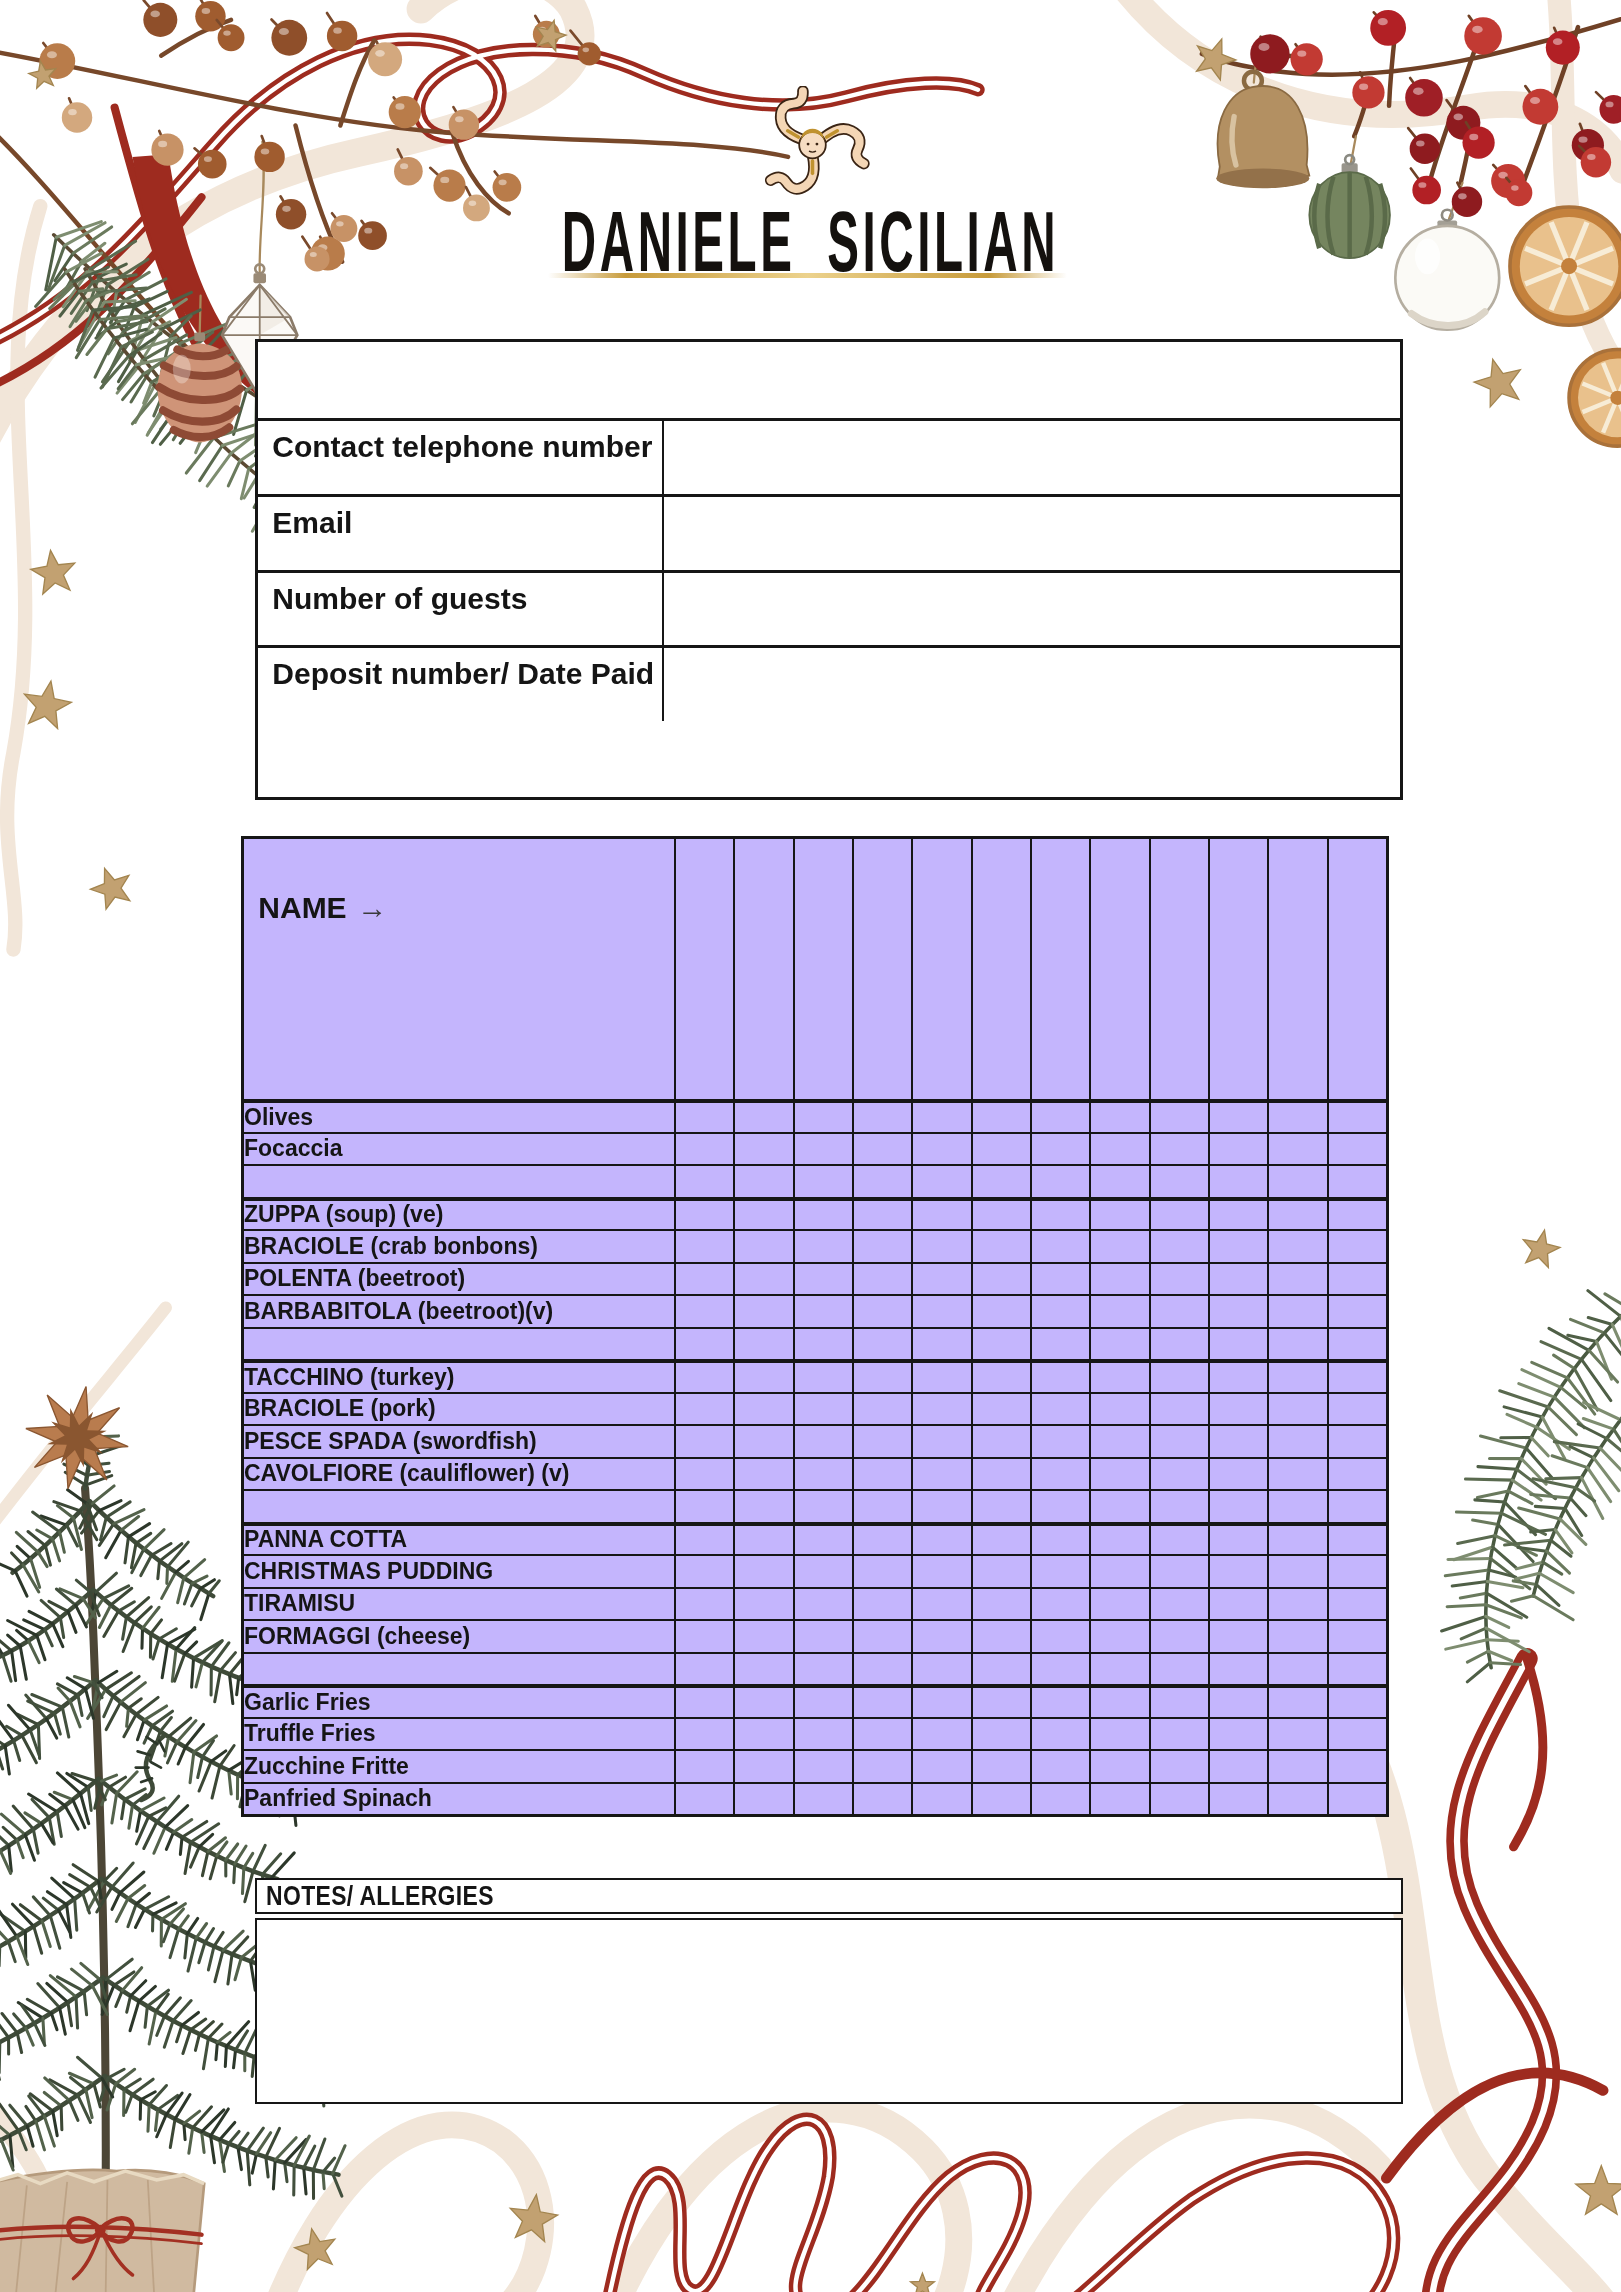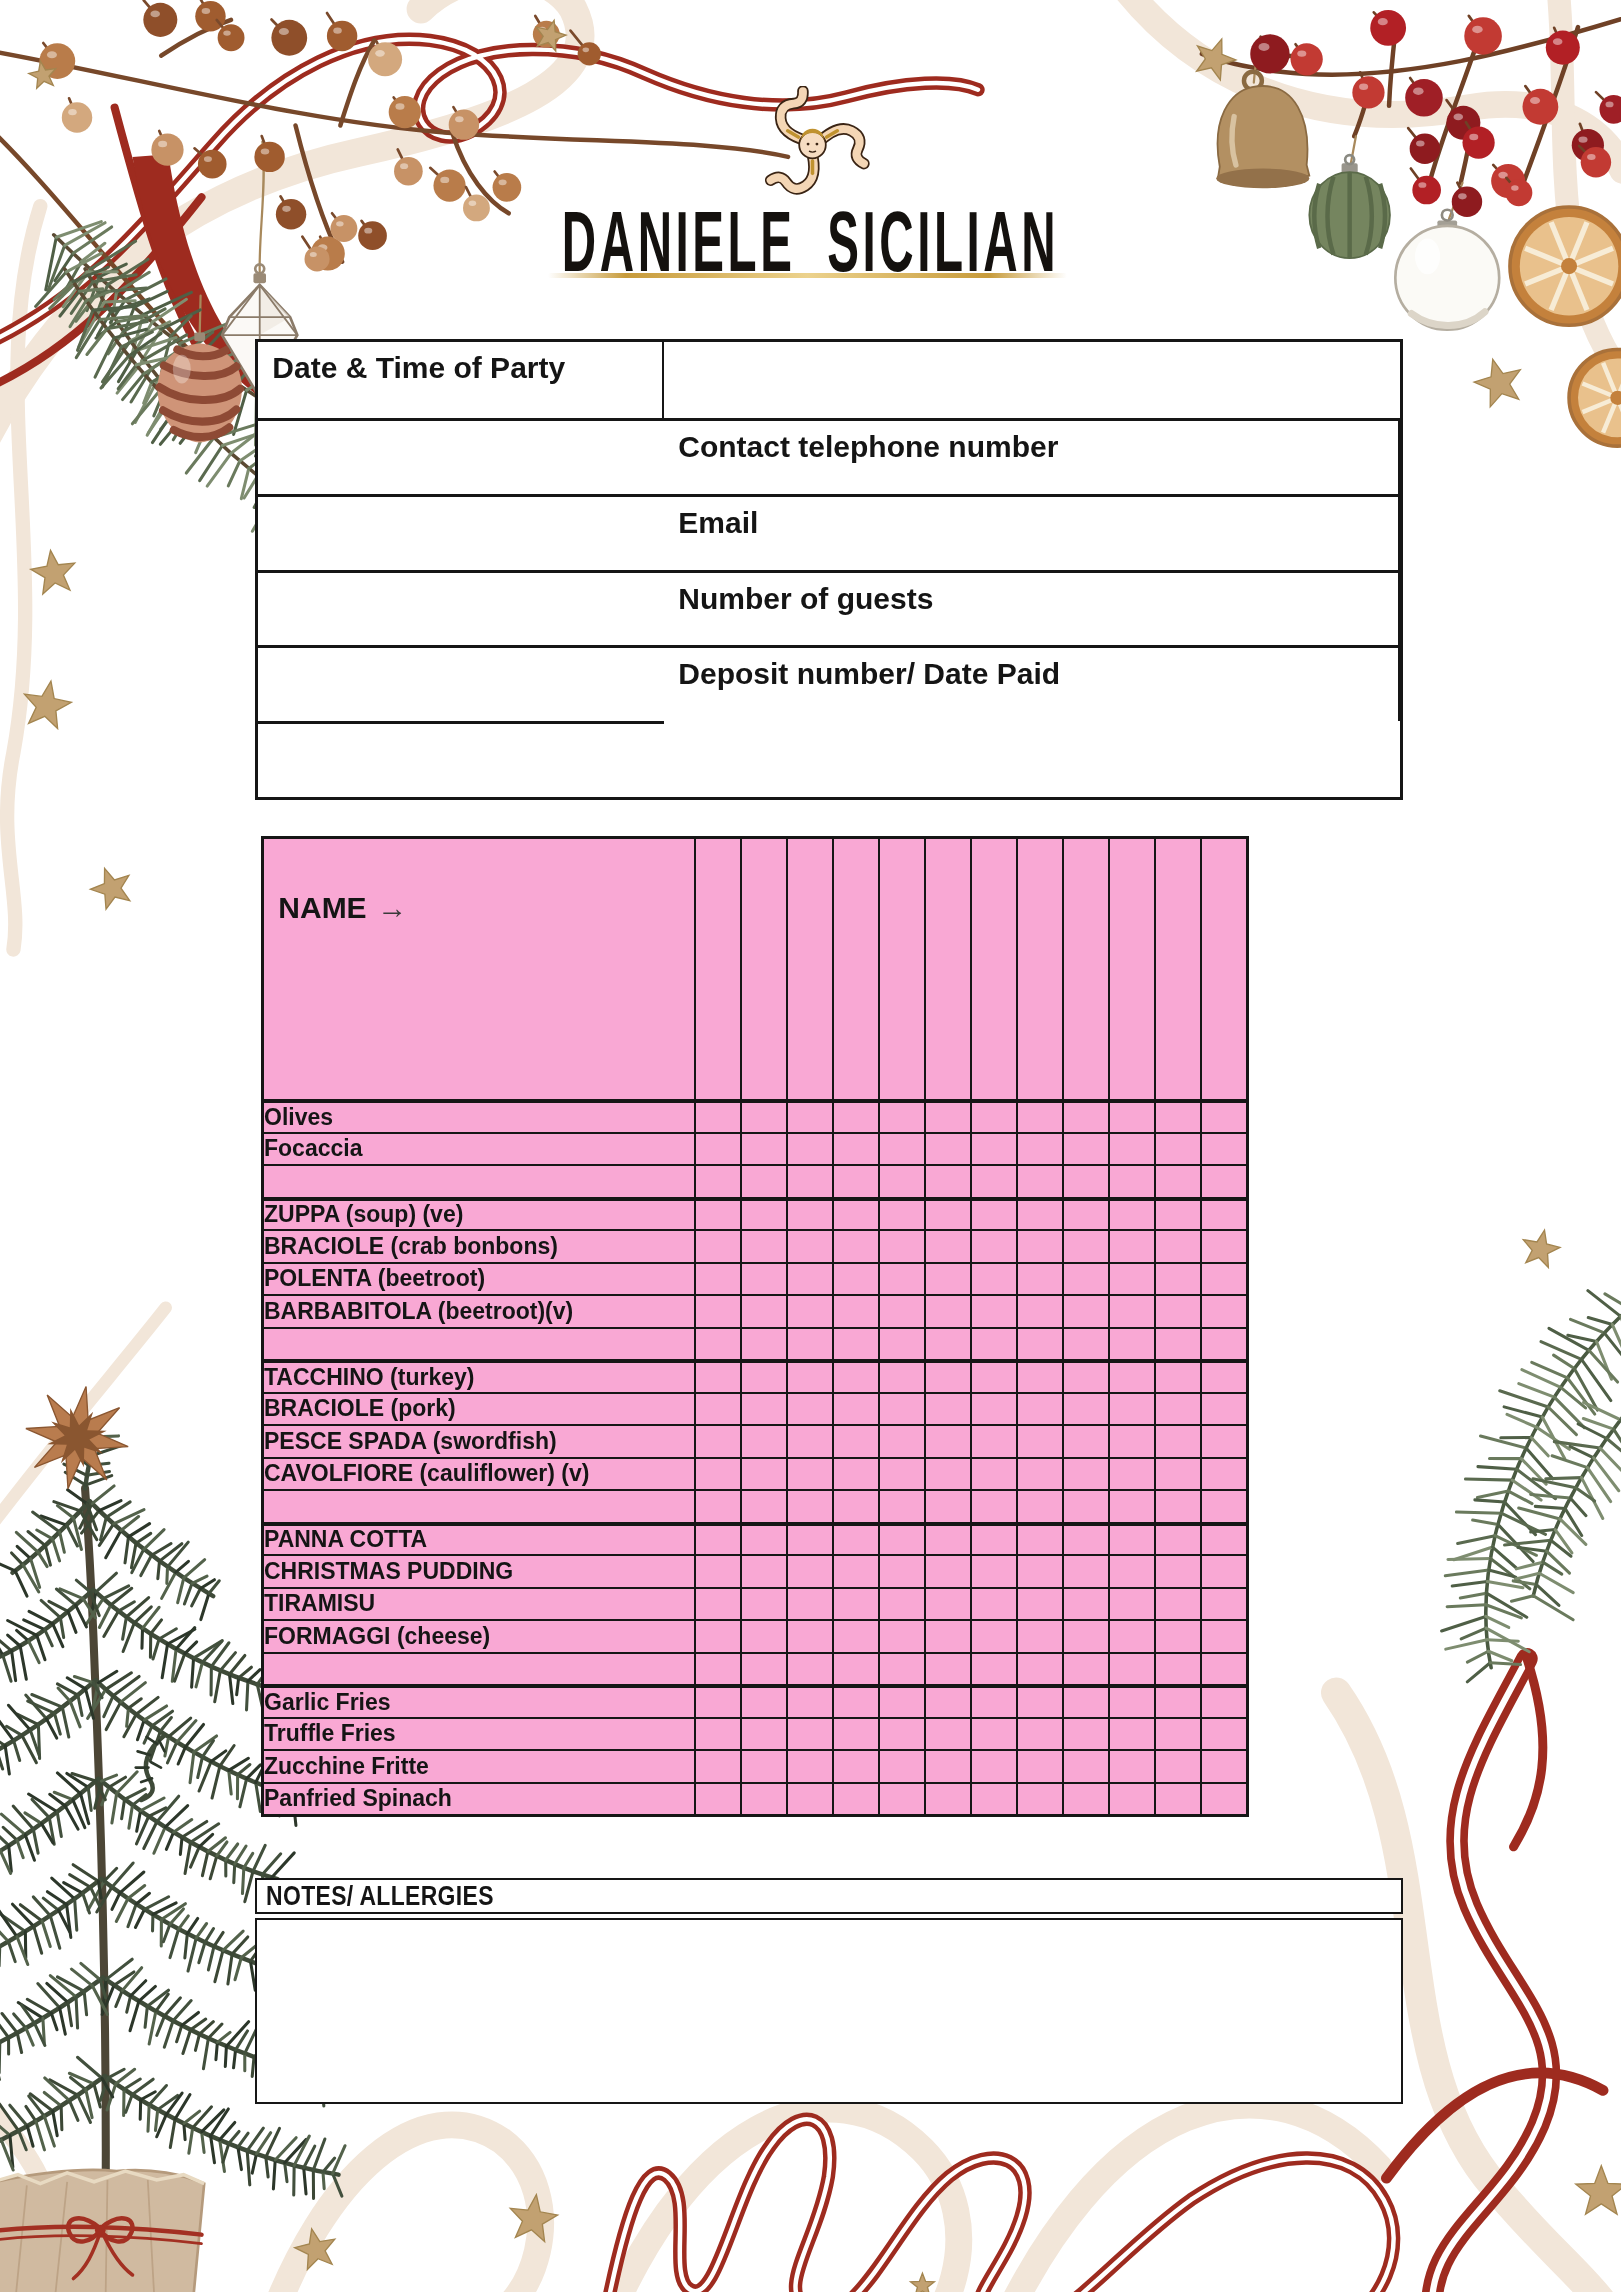--- a/index.html
+++ b/index.html
@@ -12,22 +12,22 @@
         transform:scaleX(.56);z-index:1;white-space:nowrap;}
   .gold-rule{position:absolute;left:548px;top:273px;width:519px;height:4.5px;z-index:1;border-radius:2.7px;
         background:linear-gradient(90deg,rgba(199,155,59,0),#c79b3b 15%,#ecd28d 50%,#c79b3b 85%,rgba(199,155,59,0));}
   .form{position:absolute;left:255px;top:339px;width:1148px;height:461px;box-sizing:border-box;
         border:3.6px solid #161616;background:#fff;display:grid;
         grid-template-columns:406px 1fr;grid-template-rows:repeat(6,1fr);z-index:1;}
   .f-label{border-right:2.7px solid #161616;border-top:3.6px solid #161616;
         padding:9px 0 0 14.3px;font-size:30px;font-weight:700;}
   .f-value{border-top:3.6px solid #161616;}
   .form > :nth-child(-n+2){border-top:none;}
-  #menu-grid{position:absolute;left:261px;top:836px;width:988px;height:981px;box-sizing:border-box;
-        border:3.6px solid #161616;background:#f9a8d4;display:grid;
+  #menu-grid{position:absolute;left:241px;top:836px;width:1148px;height:981px;box-sizing:border-box;
+        border:3.6px solid #161616;background:#c4b5fd;display:grid;
         grid-template-columns:430px repeat(12,1fr);grid-template-rows:260px repeat(22,1fr);z-index:1;}
   .mg-hlabel{padding:52px 0 0 14.3px;font-size:30px;font-weight:700;}
   .mg-hlabel .arrow{font-weight:400;color:#3a3a3a;margin-left:10.7px;}
   .mg-hcell{border-left:2.7px solid #161616;}
   .mg-rlabel{border-top:2.7px solid #161616;display:flex;align-items:center;padding-left:0;
         font-size:23px;font-weight:700;white-space:nowrap;}
   .mg-cell{border-left:2.7px solid #161616;border-top:2.7px solid #161616;}
   .sec-top{border-top-width:4.5px !important;}
   .notes-head{position:absolute;left:255px;top:1878px;width:1148px;height:36px;box-sizing:border-box;
         border:2.7px solid #161616;background:#fff;z-index:1;display:flex;align-items:center;}
@@ -1221,21 +1221,20 @@
     <path d="M-14,-4 A15,15 0 0 1 14,-4 L11,-13 A14,14 0 0 0 -11,-13 Z" fill="#c0922f"></path>
     <circle cx="-5" cy="-1" r="1.6" fill="#3a2414"></circle>
       <circle cx="5" cy="-1" r="1.6" fill="#3a2414"></circle>
     <path d="M-4,7 Q0,9 4,7" fill="none" stroke="#3a2414" stroke-width="1.5"></path>
   </svg>
 
   <h1 class="brand-title">DANIELE SICILIAN</h1>
   <div class="gold-rule"></div>
 
   <section class="form">
-    <div class="f-label">Date &amp; Time of Party</div>
     <div class="f-value"></div>
     <div class="f-value"></div>
     <div class="f-label">Contact telephone number</div>
     <div class="f-value"></div>
     <div class="f-label">Email</div>
     <div class="f-value"></div>
     <div class="f-label">Number of guests</div>
     <div class="f-value"></div>
     <div class="f-label">Deposit number/ Date Paid</div>
     <div class="f-value"></div>

